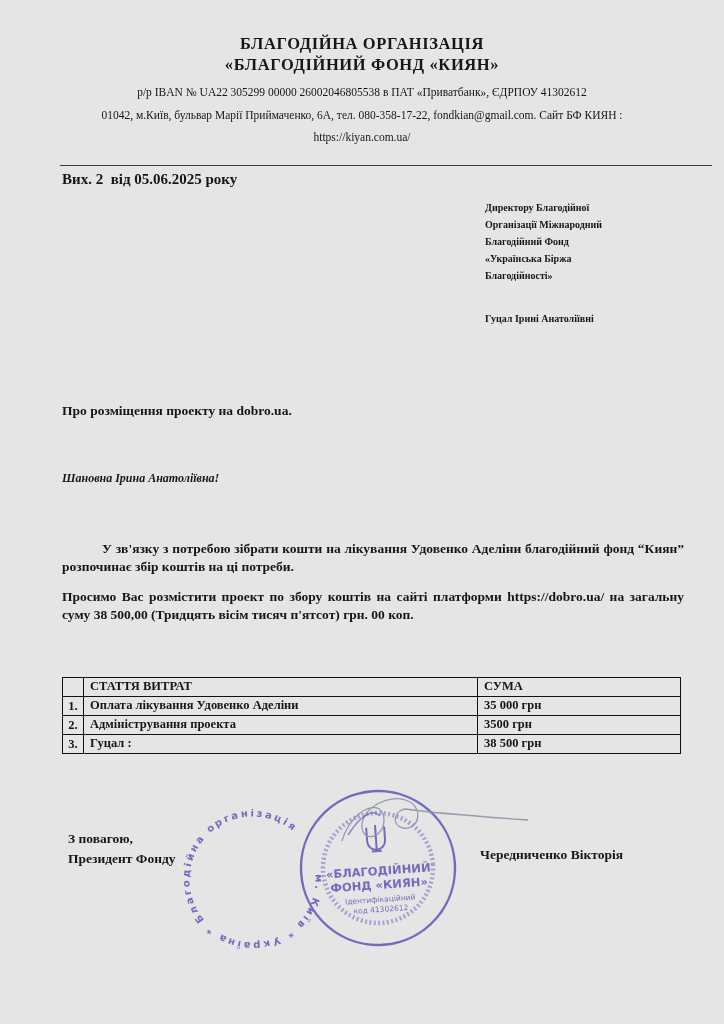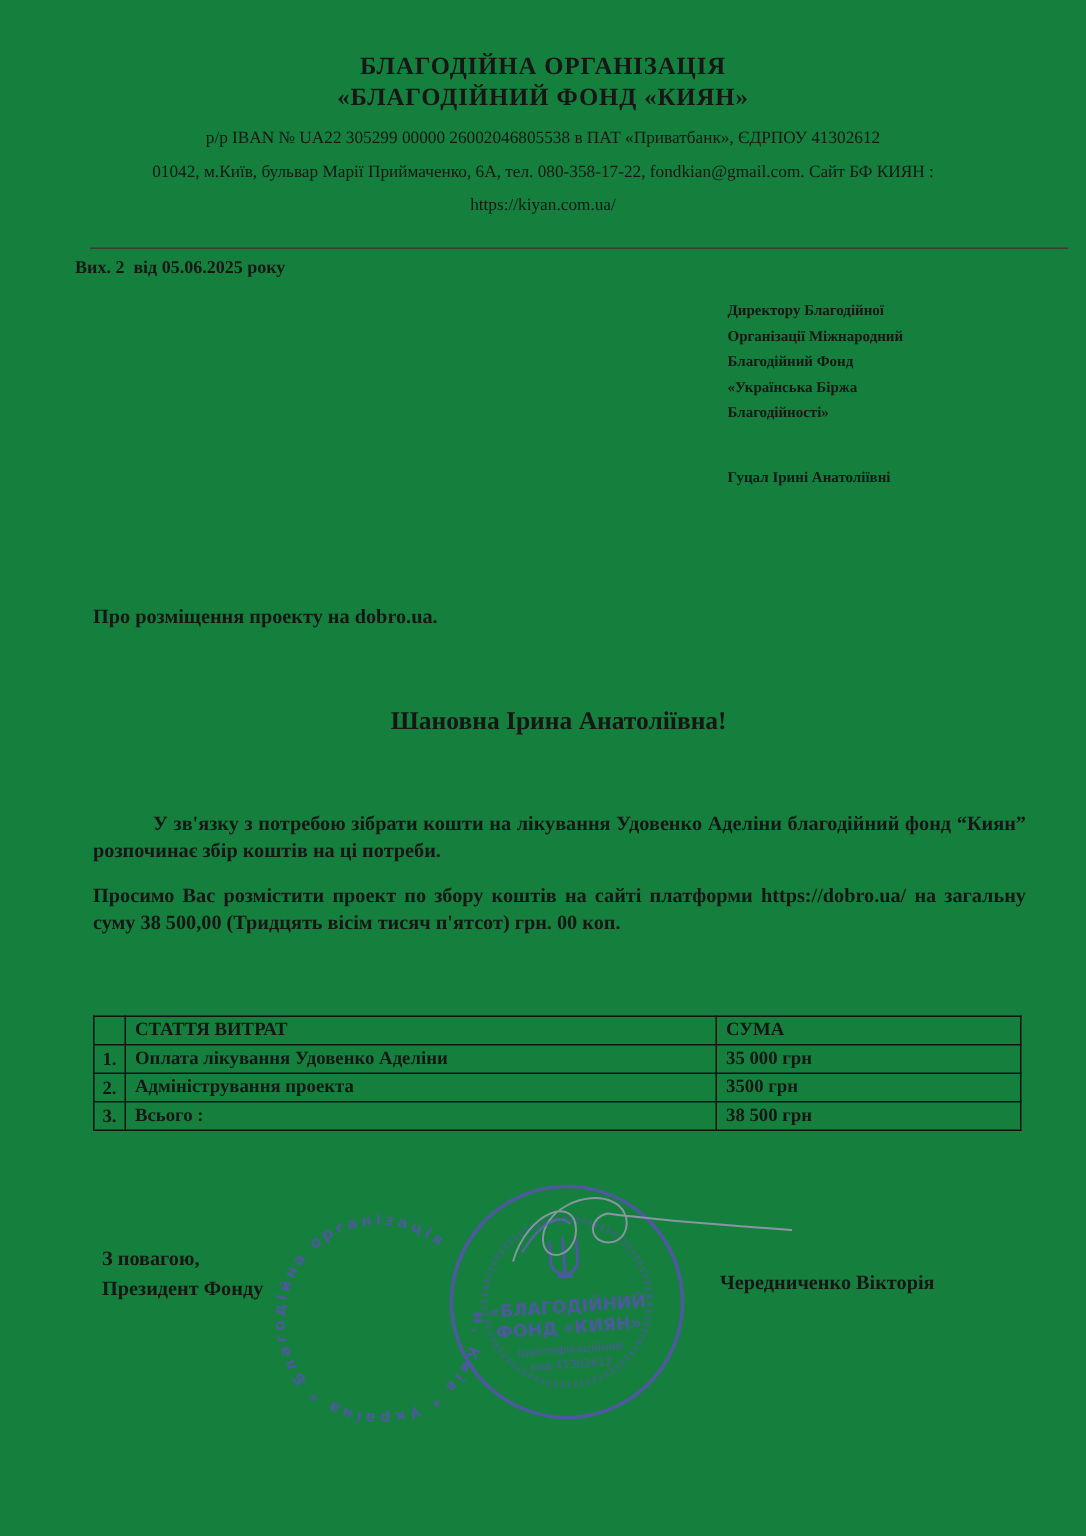--- a/index.html
+++ b/index.html
@@ -1,33 +1,33 @@
 <!DOCTYPE html>
 <html lang="uk"><head>
 <meta charset="utf-8">
 <style>
   html,body{margin:0;padding:0;background:#ffffff;}
   .page{
-    position:relative;width:724px;height:1024px;background:#15803d;overflow:hidden;
+    position:relative;width:724px;height:1024px;background:#e5e5e5;overflow:hidden;
     font-family:"Liberation Serif","DejaVu Serif",serif;color:#161616;
   }
   
   .letterhead{position:absolute;left:0;top:34px;width:724px;text-align:center;}
   .org-type{font-size:16.5px;font-weight:700;letter-spacing:.6px;}
   .org-name{font-size:16.5px;font-weight:700;letter-spacing:.6px;margin-top:1px;}
   .detail{font-size:11.5px;margin-top:11px;}
   .website{margin-top:10px;color:#161616;text-decoration:none;}
   .rule{position:absolute;left:60px;top:165px;width:652px;height:0;border-top:1.6px solid #3c3c3c;}
-  .ref{position:absolute;left:50px;top:171px;font-size:12px;font-weight:700;white-space:pre-wrap;}
+  .ref{position:absolute;left:62px;top:171px;font-size:15px;font-weight:700;white-space:pre-wrap;}
   
   .recipient{position:absolute;left:485px;top:199px;width:215px;font-size:10px;font-weight:700;line-height:17px;}
   .recipient-name{margin-top:26px;}
   
   .subject{position:absolute;left:62px;top:403px;font-size:13.5px;font-weight:700;}
-  .salutation{position:absolute;left:62px;top:471px;width:621px;text-align:center;font-size:17px;font-weight:700;}
+  .salutation{position:absolute;left:62px;top:471px;width:621px;font-size:12px;font-weight:700;font-style:italic;}
   .para{position:absolute;left:62px;width:622px;margin:0;font-size:13.5px;font-weight:700;line-height:17.5px;text-align:justify;}
   .para1{top:540px;text-indent:40px;}
   .para2{top:588px;}
   
   .costs{position:absolute;left:62px;top:677px;border-collapse:collapse;table-layout:fixed;}
   .costs td,.costs th{border:1.7px solid #121212;font-size:12.5px;font-weight:700;
     padding:1px 6px 2px;height:14px;text-align:left;vertical-align:middle;
     font-family:"Liberation Serif","DejaVu Serif",serif;overflow:hidden;white-space:nowrap;}
   .costs .num{width:16px;text-align:center;padding:1px 2px;}
   .costs .item{width:381px;}
@@ -83,21 +83,21 @@
       <td class="item">Оплата лікування Удовенко Аделіни</td>
       <td class="sum">35 000 грн</td>
     </tr>
     <tr>
       <td class="num">2.</td>
       <td class="item">Адміністрування проекта</td>
       <td class="sum">3500 грн</td>
     </tr>
     <tr>
       <td class="num">3.</td>
-      <td class="item">Всього :</td>
+      <td class="item">Гуцал :</td>
       <td class="sum">38 500 грн</td>
     </tr>
   </tbody>
     </table>
 
   <div class="closing">
     <div>З повагою,</div>
     <div>Президент Фонду</div>
   </div>
 

